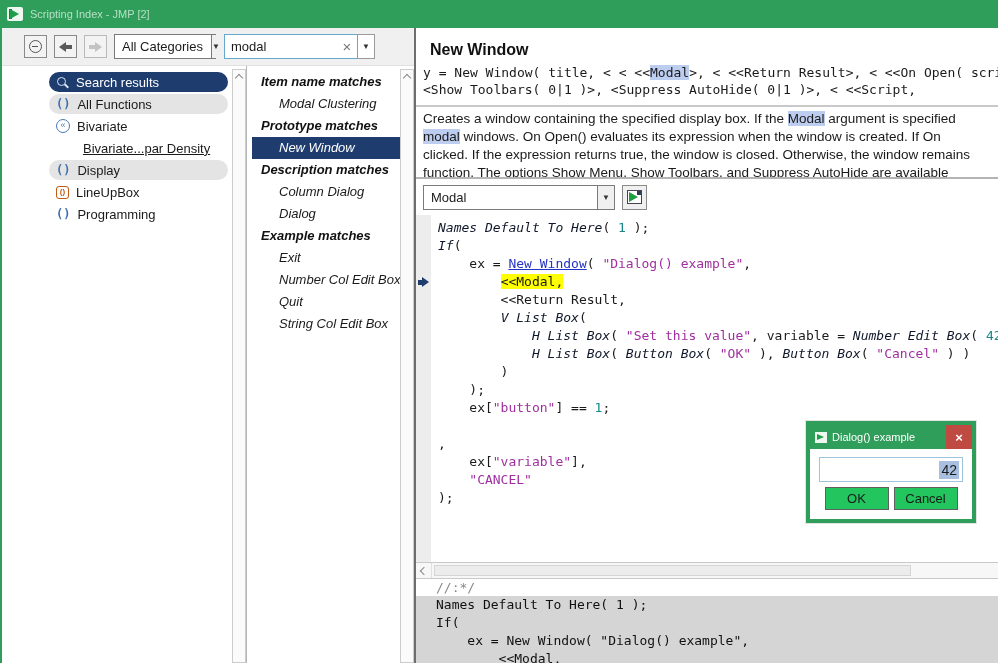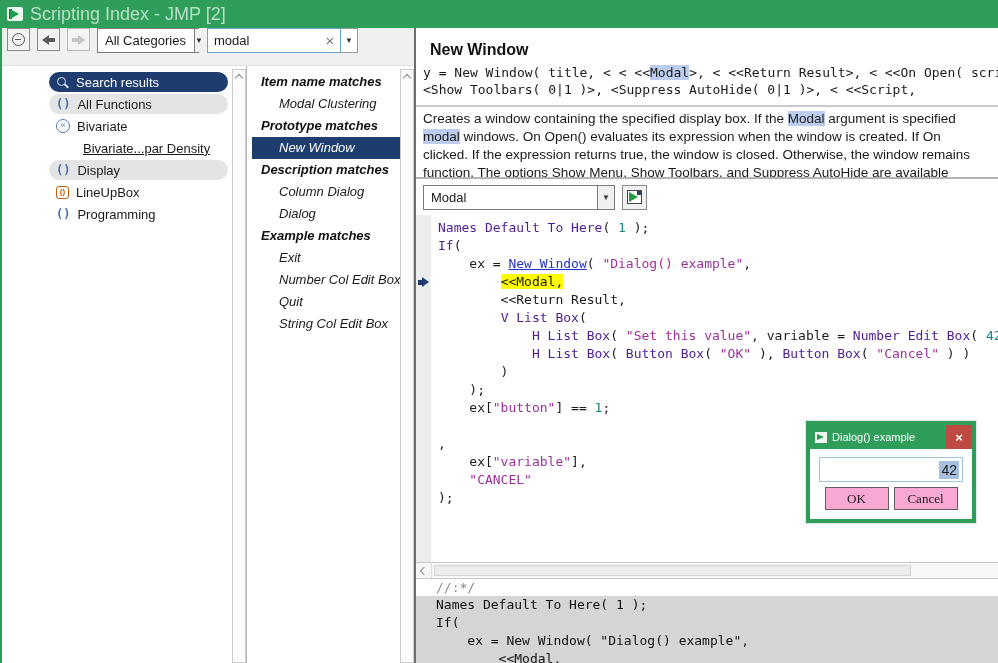--- a/index.html
+++ b/index.html
@@ -5,27 +5,27 @@
   * { margin:0; padding:0; box-sizing:border-box; }
   html,body { background:#fff; }
   .window { width:998px; height:663px; font-family:"Liberation Sans", sans-serif; overflow:hidden; display:flex; flex-direction:column; background:#fff; }
 
   
   .titlebar { height:28px; background:#2f9e5a; display:flex; align-items:center; padding-left:7px; gap:7px; flex:none; }
   .jmp-icon { width:16px; height:14px; background:#eef7f0; border-radius:2px; position:relative; }
   .jmp-icon::after { content:""; position:absolute; left:3px; top:2px; width:0; height:0;
       border-left:9px solid #1f9e4a; border-top:5px solid transparent; border-bottom:5px solid transparent; }
   .jmp-icon::before { content:""; position:absolute; left:2px; top:2px; width:3px; height:10px; background:#2a5fa8; }
-  .titlebar-text { color:#b9dfc6; font-size:18px; }
+  .titlebar-text { color:#b9dfc6; font-size:11px; }
 
   .body { flex:1; display:flex; min-height:0; border-left:2px solid #2f9e5a; }
 
   
   .left-region { width:412px; flex:none; display:flex; flex-direction:column; }
-  .toolbar { height:38px; flex:none; background:#f0f0f0; border-bottom:1px solid #e0e0e0; display:flex; padding-left:5px; }
+  .toolbar { height:38px; flex:none; background:#f0f0f0; border-bottom:1px solid #e0e0e0; display:flex; align-items:center; padding-left:22px; }
   .tbtn { width:23px; height:23px; background:#f3f3f3; border:1px solid #8a8a8a; display:flex; align-items:center; justify-content:center; margin-right:7px; }
   .tbtn.disabled { border-color:#b9b9b9; }
   .circle-minus { width:13px; height:13px; border:1.5px solid #555; border-radius:50%; position:relative; }
   .circle-minus::after { content:""; position:absolute; left:2px; top:4.5px; width:6px; height:1.5px; background:#555; }
   .blk-arrow { position:relative; width:13px; height:10px; }
   .blk-arrow .head { position:absolute; top:0; width:0; height:0; border-top:5px solid transparent; border-bottom:5px solid transparent; }
   .blk-arrow .stem { position:absolute; top:3px; width:6px; height:4px; }
   .blk-arrow.left .head { left:0; border-right:7px solid #5a5a5a; }
   .blk-arrow.left .stem { left:7px; background:#5a5a5a; }
   .blk-arrow.right .head { right:0; border-left:7px solid #c3c3c3; }
@@ -94,39 +94,39 @@
       border-left:9px solid #1f9e40; border-top:5px solid transparent; border-bottom:5px solid transparent; }
   .run-icon::before { content:""; position:absolute; right:0; top:0; width:4px; height:4px; background:#2c3e50; }
 
   .code-wrap { flex:1; min-height:0; display:flex; position:relative; overflow:hidden; }
   .gutter { width:15px; flex:none; background:#ededed; position:relative; }
   .marker { position:absolute; left:2px; top:62px; width:11px; height:11px; }
   .marker .head { position:absolute; right:0; top:0; width:0; height:0; border-top:5.5px solid transparent; border-bottom:5.5px solid transparent; border-left:7px solid #1e3c6e; }
   .marker .stem { position:absolute; left:0; top:3px; width:5px; height:5px; background:#1e3c6e; }
   .code { flex:1; min-width:0; font-family:"DejaVu Sans Mono",monospace; font-size:13px; line-height:18px; padding:4px 0 0 7px; overflow:hidden; }
   .code-line { height:18px; white-space:pre; }
-  .cK { color:#4c1d95; }
+  .cK { color:#0f172a;font-style:italic; }
   .cS { color:#a02fa0; }
   .cN { color:#178787; }
   .cT { color:#1a1a1a; }
   .cL { color:#2333c4; text-decoration:underline; }
   .cY { color:#1a1a1a; background:#ffff00; }
 
   
   .mini-dialog { position:absolute; left:390px; top:206px; width:170px; border:4px solid #2f9e5a; background:#fff; box-shadow:0 0 0 1px #e4e4e4; }
   .dlg-title { height:24px; background:#2f9e5a; display:flex; align-items:center; gap:5px; padding-left:5px; }
   .dlg-icon { width:12px; height:11px; background:#eef7f0; position:relative; flex:none; }
   .dlg-icon::after { content:""; position:absolute; left:2px; top:2px; width:0; height:0; border-left:7px solid #1f9e4a; border-top:3.5px solid transparent; border-bottom:3.5px solid transparent; }
   .dlg-title-text { color:#fff; font-size:11px; flex:1; white-space:nowrap; overflow:hidden; }
   .dlg-close { width:26px; height:24px; background:#bf4a42; color:#fff; font-size:13px; font-weight:bold; display:flex; align-items:center; justify-content:center; flex:none; }
   .dlg-body { padding:8px 9px 9px 9px; }
   .dlg-input { height:25px; border:1px solid #9fc4dc; display:flex; align-items:center; justify-content:flex-end; padding-right:3px; font-size:14px; }
   .dlg-sel { background:#a8bfe0; padding:1px 2px; color:#1a1a1a; }
   .dlg-buttons { margin-top:5px; display:flex; justify-content:center; gap:5px; }
-  .dlg-btn { width:64px; height:23px; background:#f9a8d4; border:1px solid #5f5f5f; font-family:Liberation Serif, serif; font-size:13px; color:#1a1a1a; }
+  .dlg-btn { width:64px; height:23px; background:#22c55e; border:1px solid #5f5f5f; font-family:Liberation Sans, sans-serif; font-size:13px; color:#1a1a1a; }
 
   
   .hscroll { height:17px; flex:none; background:#f7f7f7; border-top:1px solid #c9c9c9; border-bottom:1px solid #c9c9c9; display:flex; align-items:center; }
   .hs-arrow { width:16px; height:100%; display:flex; align-items:center; justify-content:center; border-right:1px solid #e0e0e0; }
   .chev-left { width:6px; height:6px; border-left:1.5px solid #8a8a8a; border-bottom:1.5px solid #8a8a8a; transform:rotate(45deg); }
   .hs-thumb { height:11px; width:82%; margin-left:2px; background:#ececec; border:1px solid #d5d5d5; }
 
   
   .bottom-panel { height:84px; flex:none; font-family:"DejaVu Sans Mono",monospace; font-size:13px; line-height:18px; overflow:hidden; }
   .bp-comment { color:#8a8a8a; padding-left:20px; height:17px; white-space:pre; }

